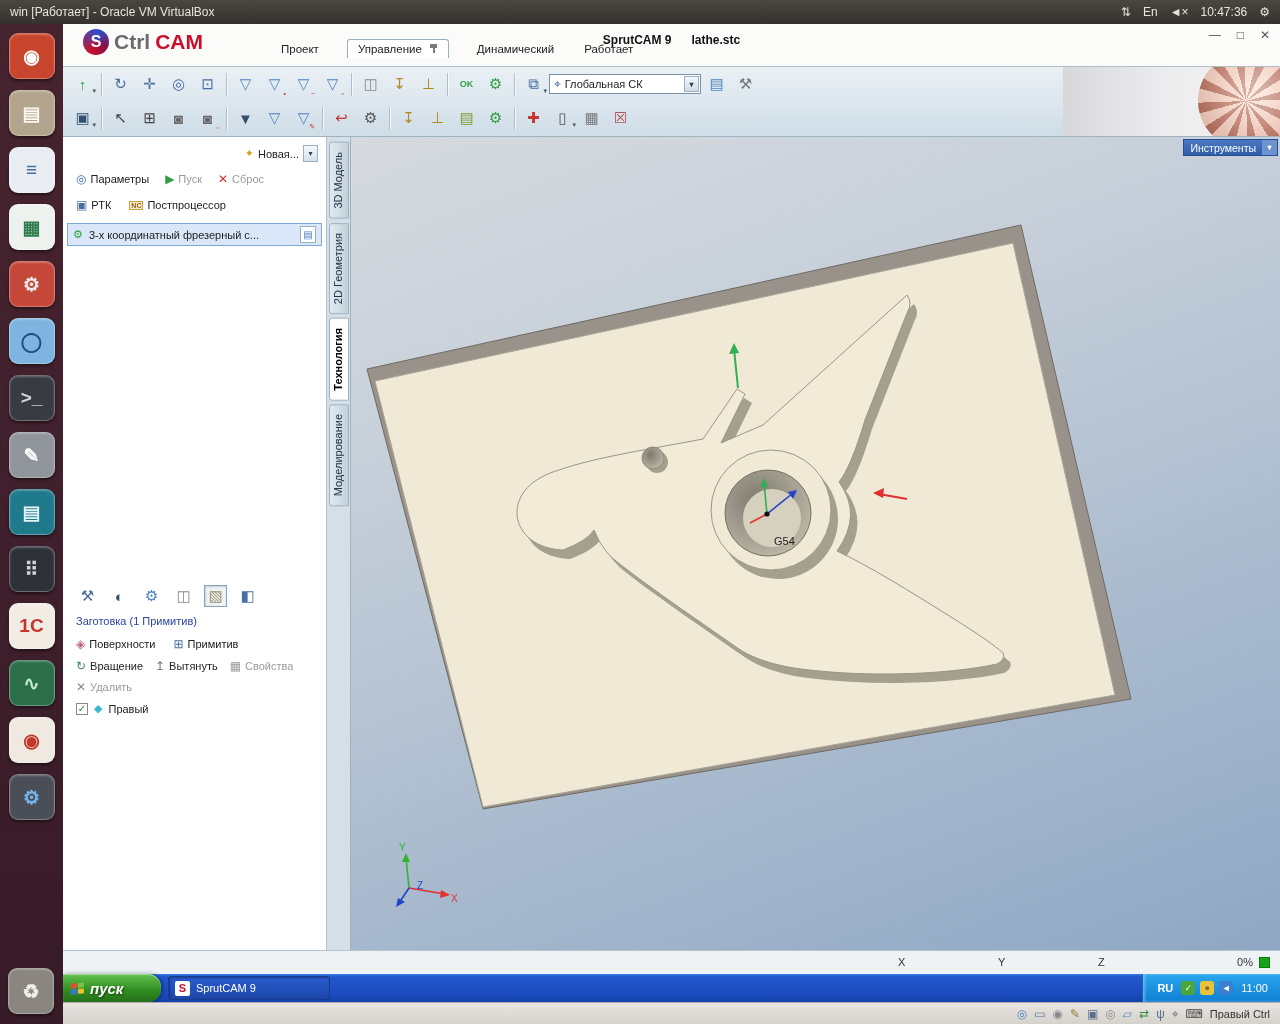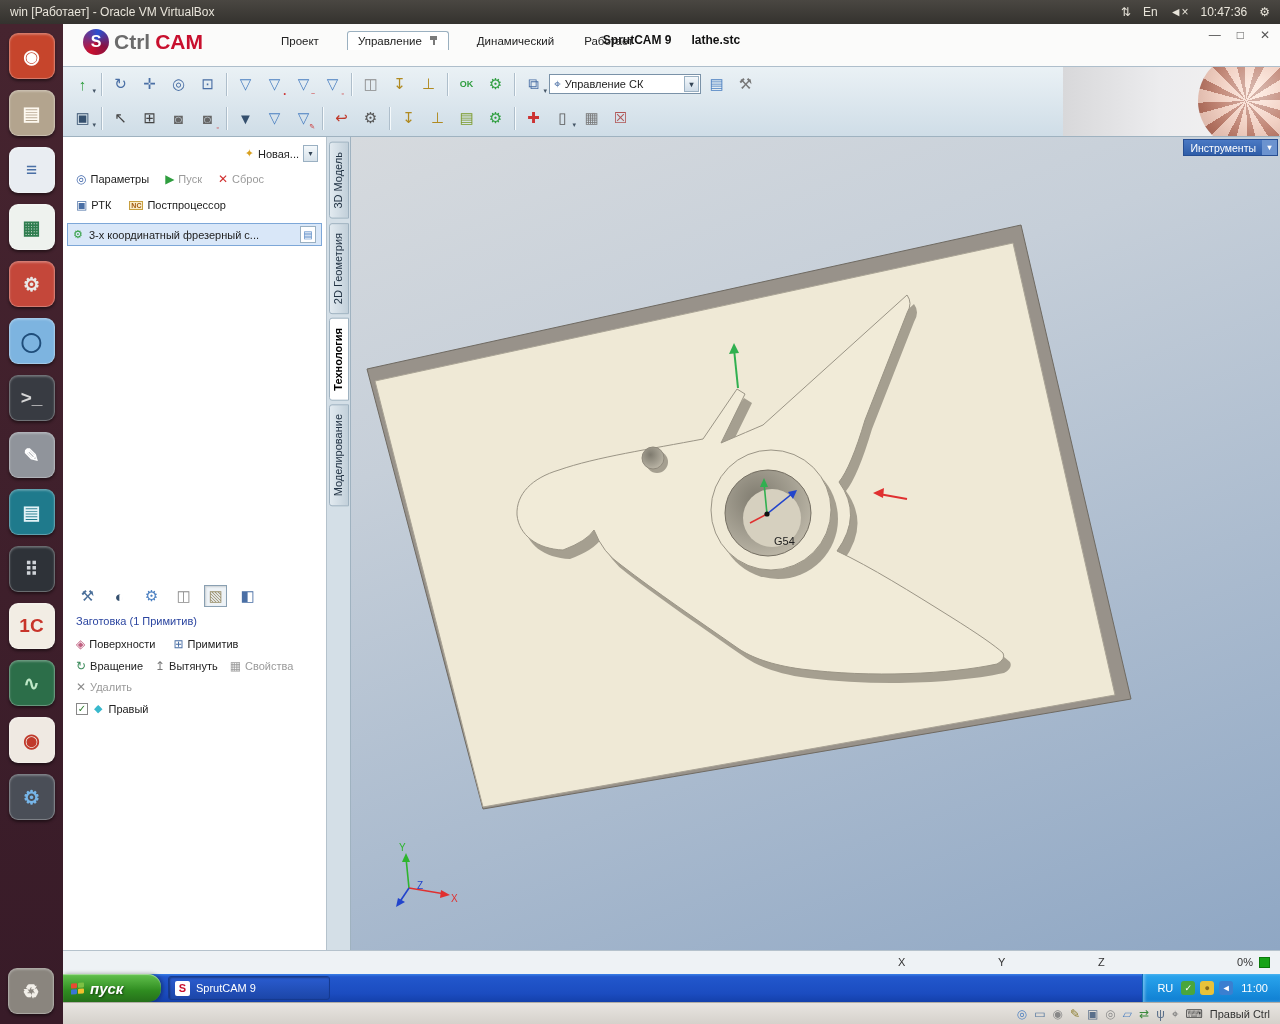--- a/index.html
+++ b/index.html
@@ -29,21 +29,21 @@
   .logo-s{width:26px;height:26px;border-radius:50%;color:#fff;font-weight:bold;font-size:16px;
     display:flex;align-items:center;justify-content:center;
     background:conic-gradient(from 210deg,#c8102e,#2a4fd0 45%,#8a1040 75%,#c8102e);}
   .logo-sprut{font-size:21px;font-weight:bold;color:#6b6b6b;}
   .logo-cam{font-size:21px;font-weight:bold;color:#c8102e;}
   .win-title{position:absolute;left:250px;right:250px;top:9px;text-align:center;
     font-size:12px;font-weight:bold;color:#111;white-space:nowrap;}
   .win-title .file{margin-left:20px;}
   .win-controls{position:absolute;right:10px;top:4px;display:flex;gap:16px;color:#555;font-size:12px;}
   .win-controls span{cursor:default;}
-  .menubar{position:absolute;left:216px;bottom:16px;display:flex;align-items:flex-end;gap:26px;
+  .menubar{position:absolute;left:216px;bottom:8px;display:flex;align-items:flex-end;gap:26px;
     font-size:11.5px;color:#222;height:21px;}
   .menu-item{padding:3px 2px;}
   .menu-tab{display:flex;align-items:center;gap:7px;background:#fff;border:1px solid #9ab0c0;
     border-bottom:none;padding:3px 10px;border-radius:3px 3px 0 0;}
   .pin{width:9px;height:10px;position:relative;display:inline-block;}
   .pin::before{content:"";position:absolute;left:1px;top:0;width:7px;height:4px;background:#7a7a7a;}
   .pin::after{content:"";position:absolute;left:4px;top:4px;width:2px;height:5px;background:#7a7a7a;}
 
   
   .toolbar{position:absolute;left:0;right:0;top:42px;height:71px;
@@ -136,21 +136,21 @@
   .flag i{border-radius:1px;}
   .task{position:absolute;left:105px;top:2px;width:162px;height:24px;
     background:linear-gradient(#2a5cd0,#1c46a8);border:1px solid #153a90;border-radius:3px;
     display:flex;align-items:center;gap:6px;padding:0 6px;color:#fff;font-size:11px;
     box-shadow:inset 1px 1px 2px rgba(0,0,0,.35);}
   .ticon{width:15px;height:15px;background:#fff;border-radius:2px;color:#c8102e;font-weight:bold;
     font-size:11px;display:flex;align-items:center;justify-content:center;}
   .tray{position:absolute;right:0;top:0;height:28px;display:flex;align-items:center;gap:8px;
     padding:0 12px 0 14px;background:linear-gradient(#2ba6ee,#0f7fd2);border-left:1px solid #0c6ab8;
     box-shadow:inset 2px 0 3px rgba(255,255,255,.35);color:#fff;font-size:11px;}
-  .tray .lang{font-weight:normal;}
+  .tray .lang{font-weight:bold;}
   #trayIcons{display:flex;gap:5px;}
   .ti{width:14px;height:14px;border-radius:3px;display:flex;align-items:center;justify-content:center;font-size:9px;}
 
   
   .vbox-status{position:absolute;left:63px;top:1002px;width:1217px;height:22px;
     background:linear-gradient(#e8e5e1,#d5d1cb);border-top:1px solid #b2ada6;
     display:flex;align-items:center;justify-content:flex-end;gap:7px;padding:0 10px;
     font-size:11px;color:#333;}
   .vsi{font-size:12px;}
 </style>
@@ -233,21 +233,21 @@
           <span class="tbtn" style="color: rgb(138, 138, 138);">◫</span>
           <span class="tbtn" style="color: rgb(176, 138, 32);">↧</span>
           <span class="tbtn" style="color: rgb(176, 138, 32);">⊥</span>
           <span class="tsep"></span>
           <span class="tbtn" style="color: rgb(47, 158, 63); font-size: 9px; font-weight: bold;">OK</span>
           <span class="tbtn" style="color: rgb(47, 158, 63);">⚙</span>
           <span class="tsep"></span>
           <span class="tbtn" style="color: rgb(74, 111, 165);">⧉<em class="dd">▾</em></span>
           <span class="tcombo">
             <span class="tc-ico">⌖</span>
-            <span class="tc-label">Управление СК</span>
+            <span class="tc-label">Глобальная СК</span>
             <b>▾</b>
           </span>
           <span class="tbtn" style="color: rgb(74, 127, 193);">▤</span>
           <span class="tbtn" style="color: rgb(119, 119, 119);">⚒</span>
         </div>
       <div class="trow" id="trow2">
           <span class="tbtn" style="color: rgb(53, 80, 110);">▣<em class="dd">▾</em></span>
           <span class="tsep"></span>
           <span class="tbtn" style="color: rgb(68, 68, 68);">↖</span>
           <span class="tbtn" style="color: rgb(68, 68, 68);">⊞</span>

